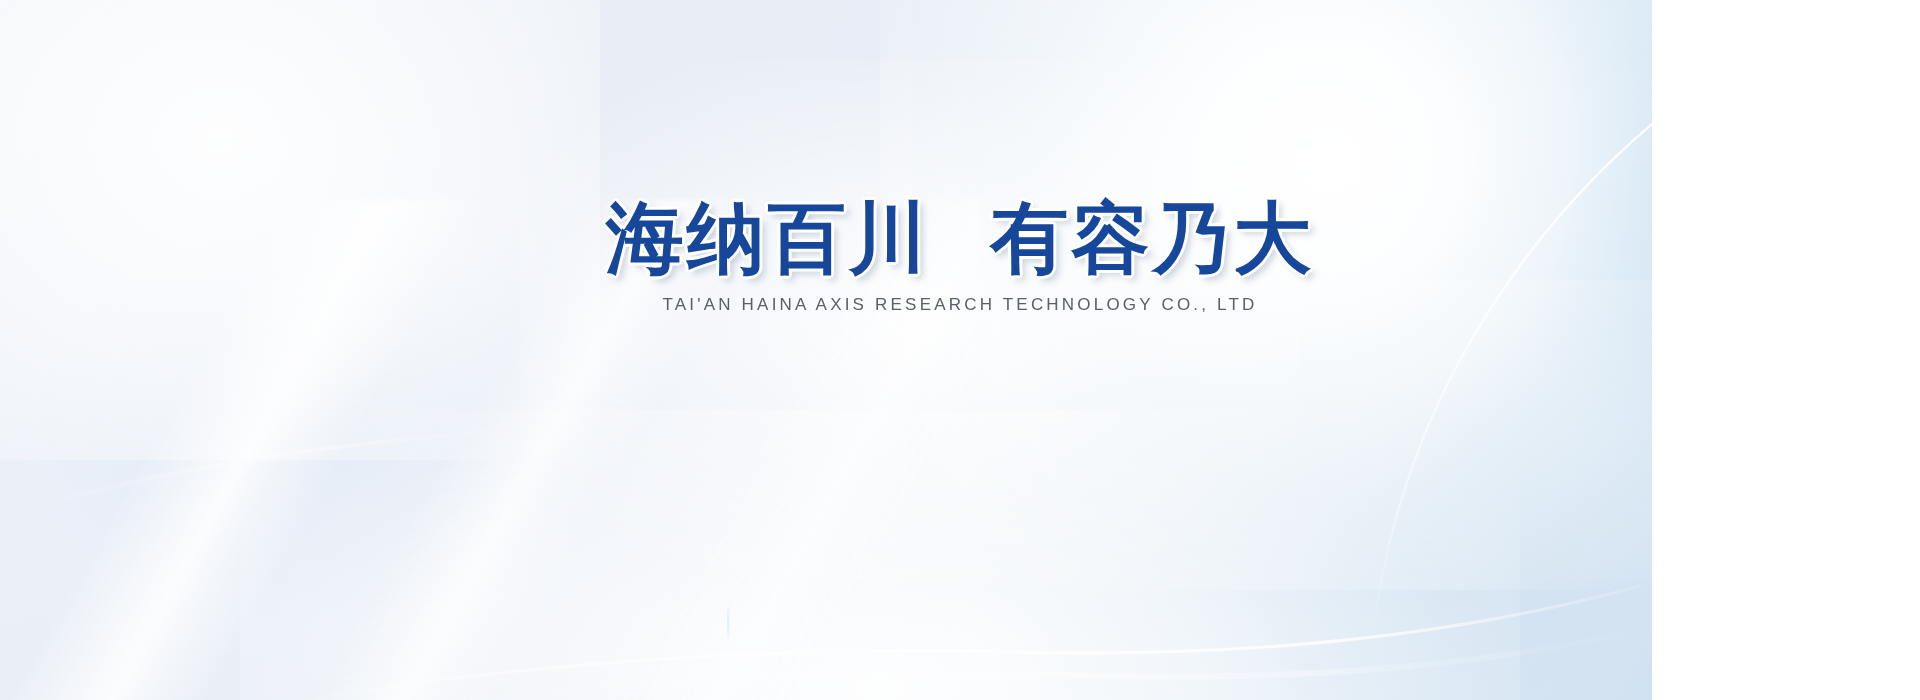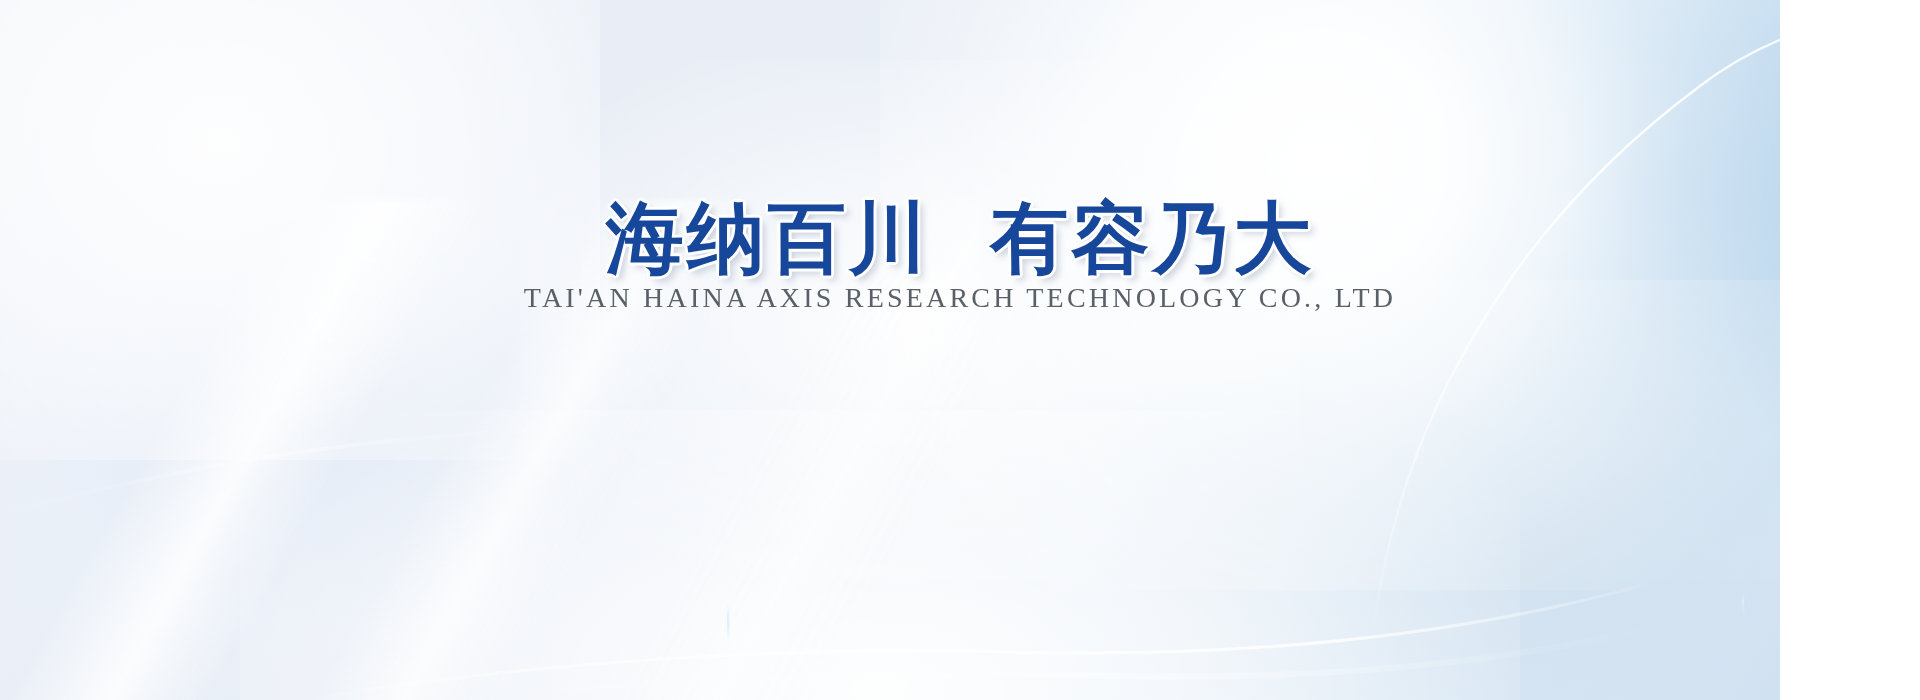--- a/index.html
+++ b/index.html
@@ -4,21 +4,21 @@
 <title>Banner</title>
 <style>
   html, body {
     margin: 0;
     padding: 0;
     background: #ffffff;
   }
 
   #banner {
     position: relative;
-    width: 1780px;
+    width: 1652px;
     height: 700px;
     overflow: hidden;
     font-family: "Liberation Sans", "DejaVu Sans", sans-serif;
     
     background:
       linear-gradient(118deg,
         #eef2f8 0%,
         #eaeff7 18%,
         #e9eef6 34%,
         #e7edf6 50%,
@@ -204,23 +204,23 @@
     margin-top: 54px;
     font-family: "DejaVu Sans", "Liberation Sans", sans-serif;
     font-size: 38px;
     font-weight: 700;
     color: #1a1a1a;
     letter-spacing: 1.5px;
     white-space: pre;
   }
 
   .subtitle-en {
-    margin-top: 2px;
-    font-family: Liberation Serif, serif;
-    font-size: 28px;
+    margin-top: 15px;
+    font-family: Liberation Sans, sans-serif;
+    font-size: 17px;
     font-weight: 400;
     color: #5a6068;
     letter-spacing: 3.2px;
     white-space: pre;
   }
 </style>
 </head>
 <body>
 
 <div id="banner">

